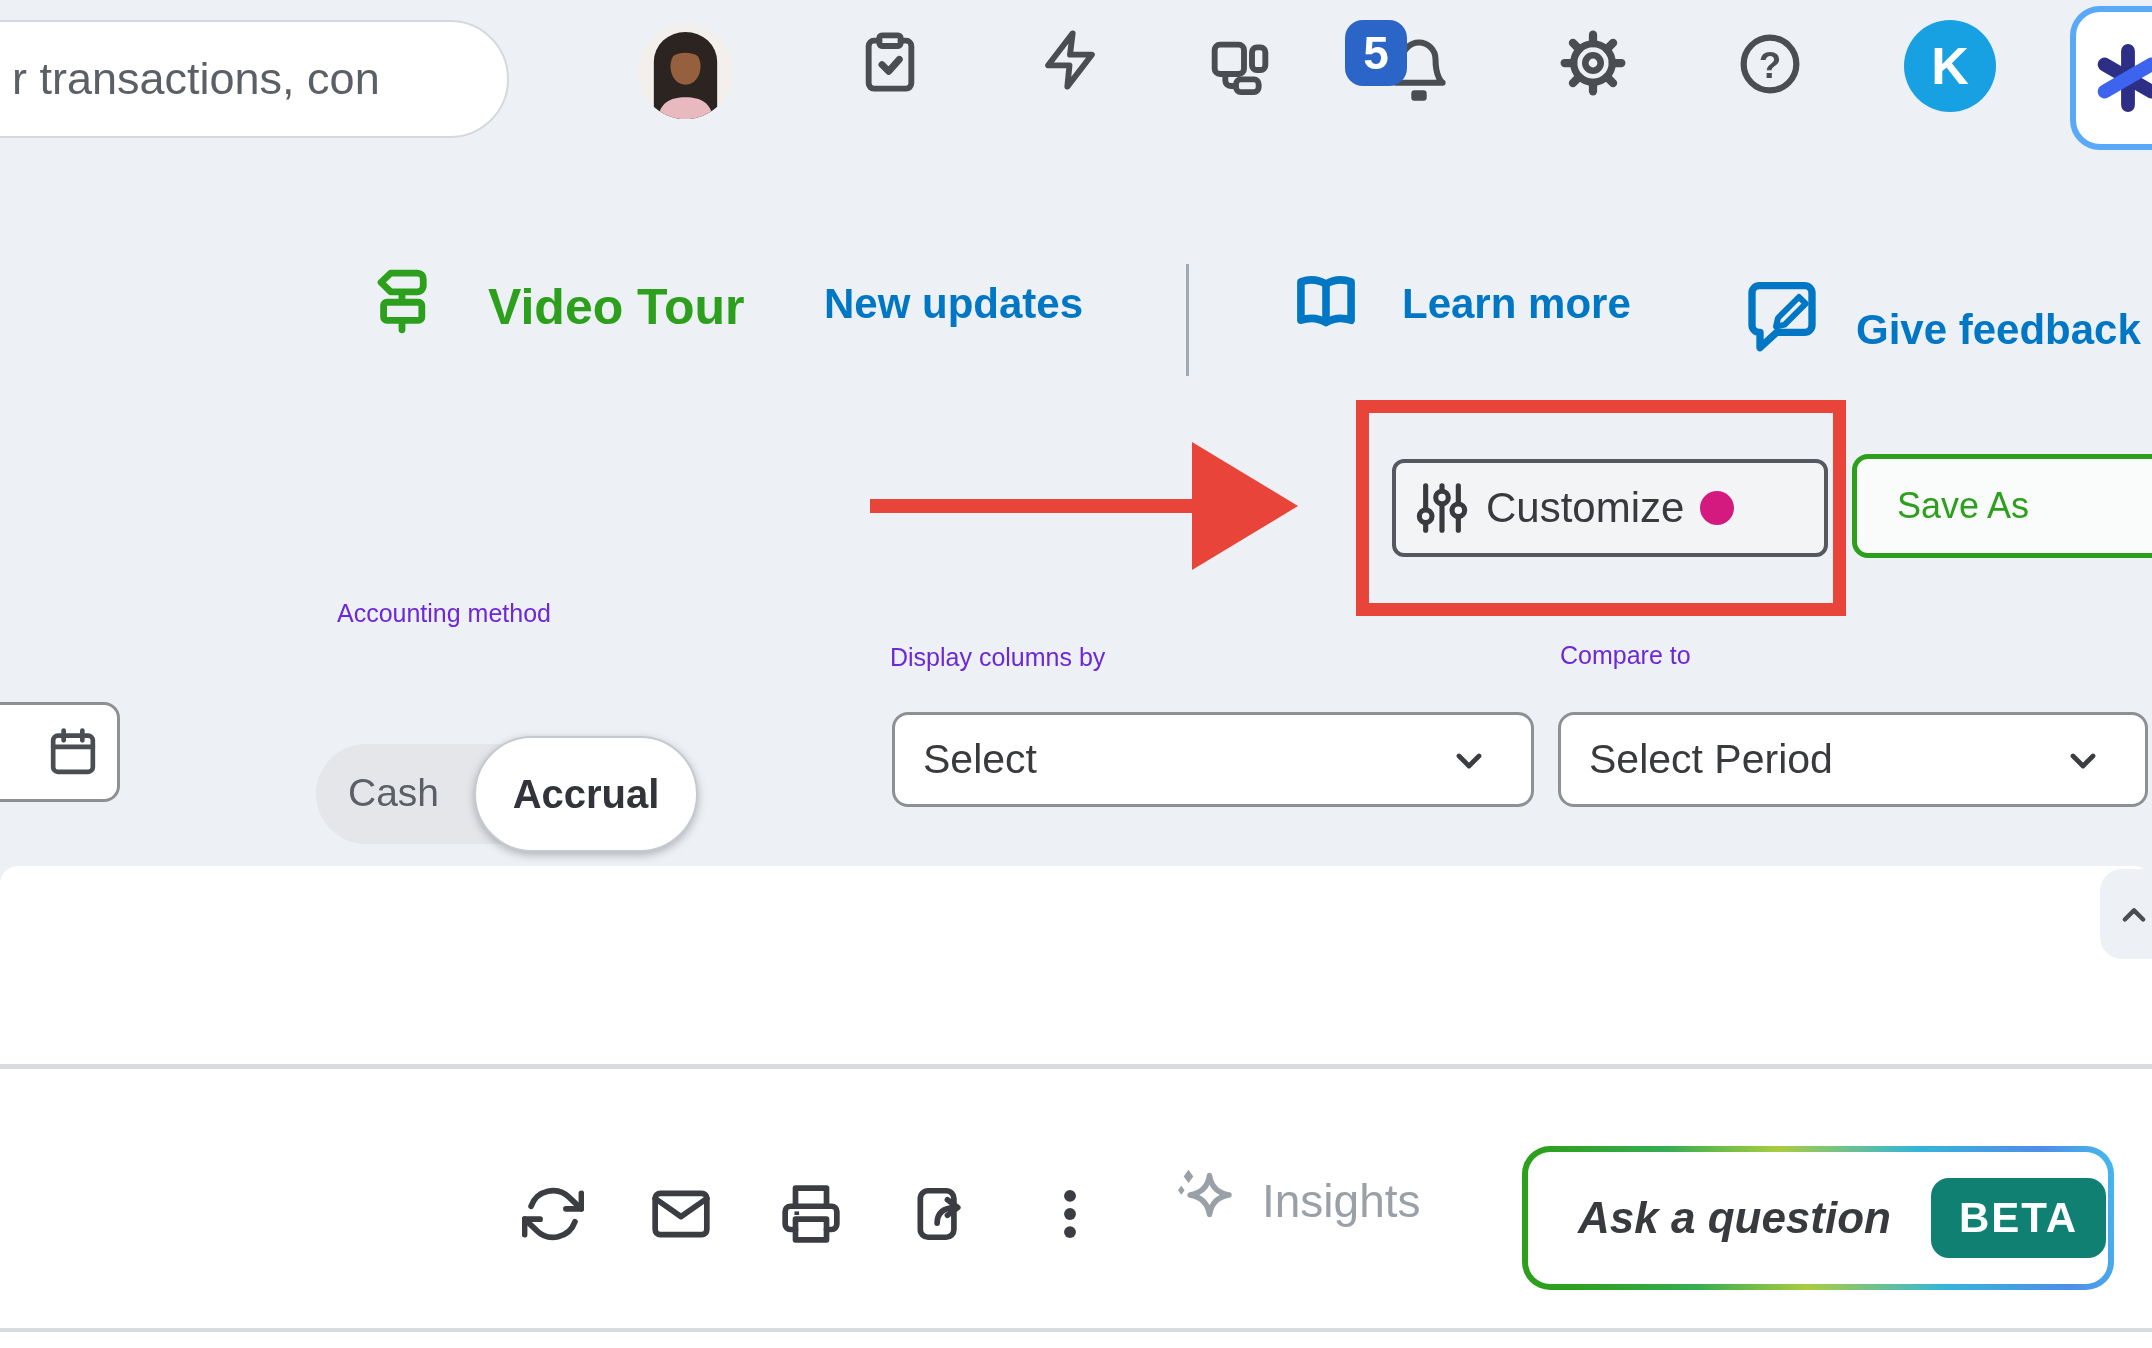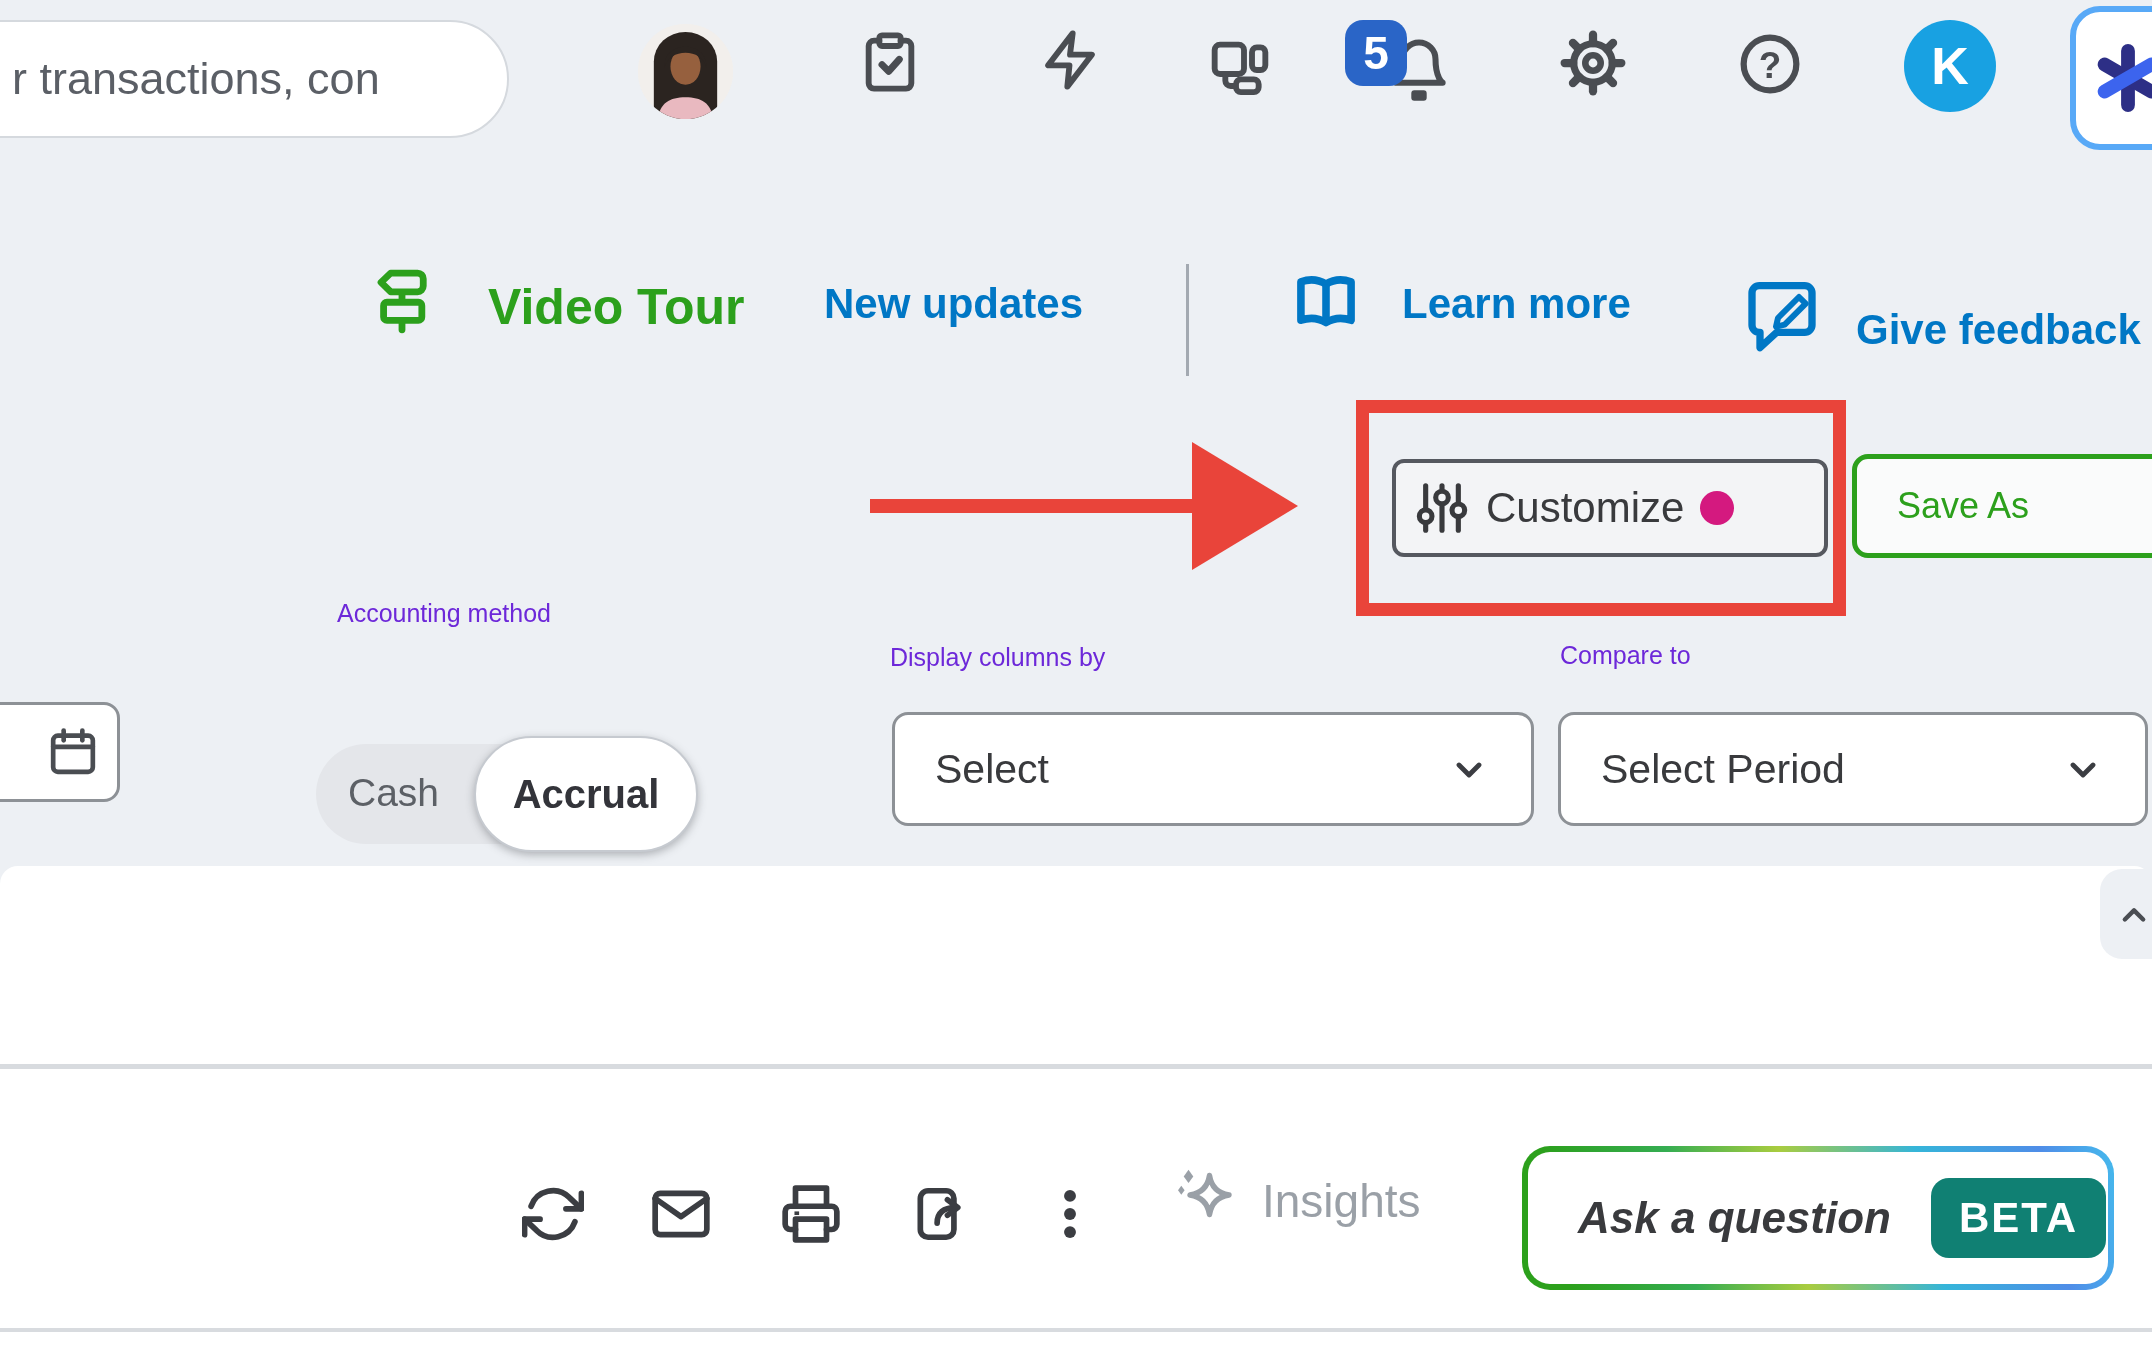--- a/index.html
+++ b/index.html
@@ -40,22 +40,22 @@
   
   .cal-box{left:-36px;top:702px;width:156px;height:100px;background:#fff;border:3px solid #8d9196;
     border-radius:16px;display:flex;align-items:center;justify-content:flex-end;padding-right:16px;box-sizing:border-box;}
   .filter-label{font-size:25px;color:#6d28d9;line-height:1.42;text-align:center;}
   .toggle-track{left:316px;top:744px;width:380px;height:100px;border-radius:52px;background:#e4e6ea;}
   .cash-label{left:348px;top:771px;font-size:39px;color:#5c6066;}
   .accrual-pill{left:474px;top:736px;width:224px;height:116px;border-radius:60px;background:#fff;
     border:2px solid #c6cad0;box-shadow:0 3px 8px rgba(60,64,70,.35);box-sizing:border-box;
     display:flex;align-items:center;justify-content:center;}
   .accrual-label{font-size:40px;font-weight:700;color:#33343a;}
-  .dropdown{height:114px;background:#fff;border:3px solid #8d9196;border-radius:16px;box-sizing:border-box;
-    display:flex;align-items:center;justify-content:space-between;padding:0 38px 0 40px;}
+  .dropdown{height:95px;background:#fff;border:3px solid #8d9196;border-radius:16px;box-sizing:border-box;
+    display:flex;align-items:center;justify-content:space-between;padding:0 38px 0 28px;}
   .dropdown-value{font-size:41px;color:#393a3d;font-weight:500;white-space:nowrap;}
   
   .white-panel{left:0;top:866px;width:2152px;height:482px;background:#fff;border-radius:18px 18px 0 0;}
   .collapse-btn{left:2100px;top:869px;width:86px;height:90px;border-radius:22px;background:#edf0f4;
     display:flex;align-items:center;color:#4a4d52;padding-left:12px;box-sizing:border-box;}
   .h-line{left:0;width:2152px;background:#d8dbdf;}
   .tool-icon{color:#3b3d42;}
   .insights-label{font-size:46px;color:#9aa0a7;white-space:nowrap;}
   .ask-btn{left:1522px;top:1146px;width:592px;height:144px;border-radius:28px;box-sizing:border-box;
     background:linear-gradient(78deg,#2ca01c 8%,#35ad52 28%,#a9cc3f 46%,#35b5d9 68%,#4f8de8 88%,#45b9ec 100%);

